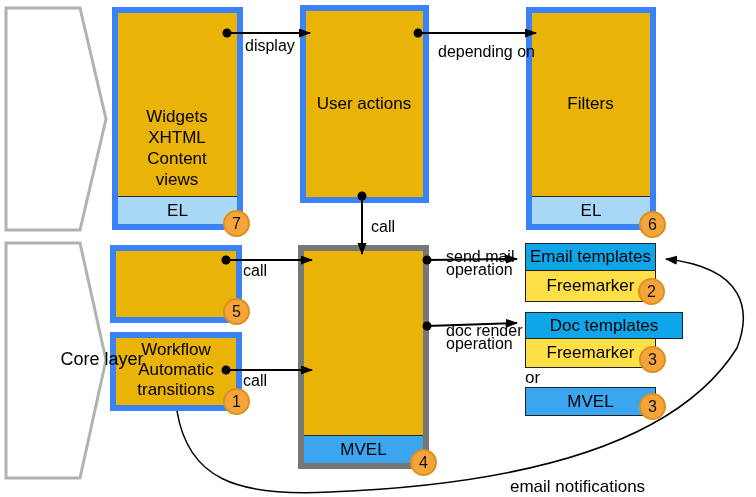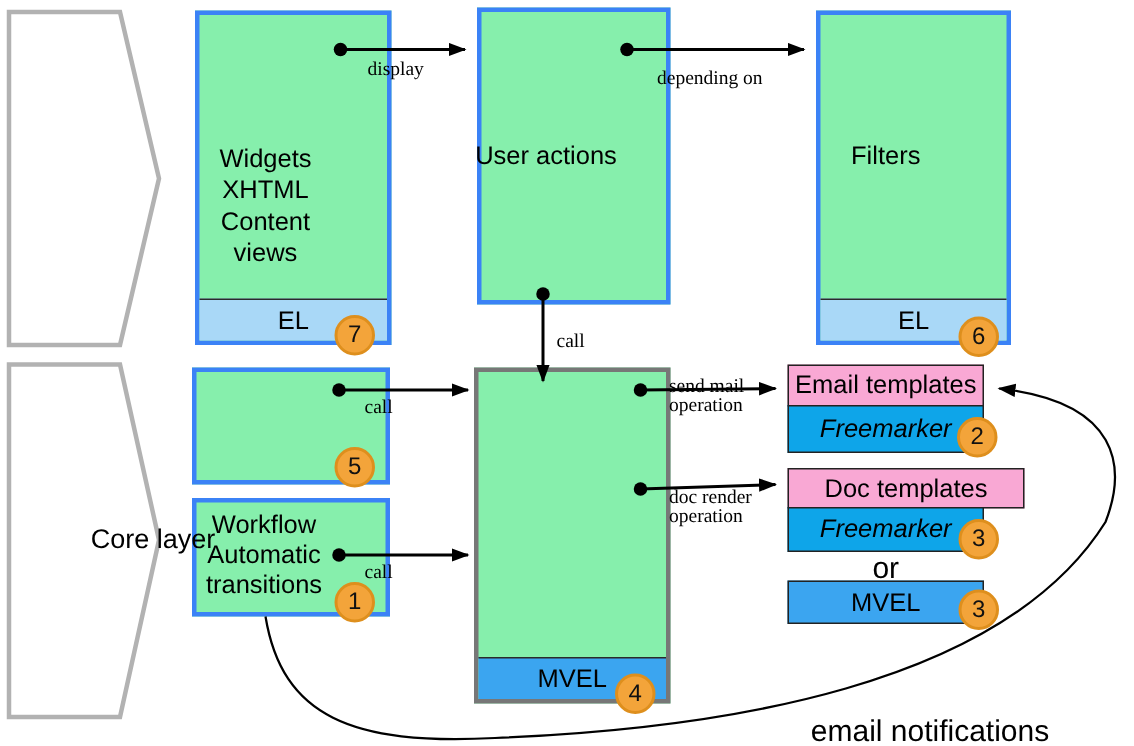--- a/index.html
+++ b/index.html
@@ -2,55 +2,55 @@
 <html><head>
 <meta charset="utf-8">
 <style>
   html,body { margin:0; padding:0; background:#fff; }
   .canvas {
     position:relative; width:756px; height:497px; background:#ffffff;
     font-family:"Liberation Sans", sans-serif; overflow:hidden; color:#000;
   }
   .box {
     position:absolute; box-sizing:border-box;
-    border:3px solid #3b82f6; background:#86efac; z-index:1;margin-left:18px;
+    border:6px solid #3b82f6; background:#eab308; z-index:1;
   }
   .box.gray-border { border-color:#777; }
   .strip {
     position:absolute; left:0; right:0; bottom:0; height:27px;
     border-top:1px solid #2a2a2a; display:flex; align-items:center; justify-content:center;
     font-size:17px;
   }
   .strip.el   { background:#a9d8f7; }
   .strip.mvel { background:#3ba5f0; }
   .bar {
     position:absolute; box-sizing:border-box; border:1px solid #222;
     display:flex; align-items:center; justify-content:center;
-    font-size:17px; z-index:1; background:#f9a8d4;
+    font-size:17px; z-index:1; background:#0ea5e9;
   }
-  .bar.green { background:#0ea5e9;font-style:italic; }
+  .bar.green { background:#fde047; }
   .bar.blue  { background:#3ba5f0; }
   .title {
     position:absolute; text-align:center; font-size:17px; line-height:20px;
     white-space:pre-line; z-index:4;
   }
   .layer-label {
     position:absolute; text-align:center; font-size:18px; z-index:4;
   }
   .mono {
-    position:absolute; font-family:Liberation Serif, serif;
-    font-size:13px; line-height:13px; white-space:pre-line; z-index:4;
+    position:absolute; font-family:Liberation Sans, sans-serif;
+    font-size:16px; line-height:13px; white-space:pre-line; z-index:4;
   }
   .badge {
     position:absolute; width:27px; height:27px; border-radius:50%;
     background:#f3a43a; border:2px solid #de8f1d; box-sizing:border-box;
     display:flex; align-items:center; justify-content:center;
     font-size:16px; color:#111; z-index:5;
   }
-  .note { position:absolute; font-size:20px; text-align:center; z-index:4; }
+  .note { position:absolute; font-size:17px; text-align:left; z-index:4; }
   svg.overlay { position:absolute; left:0; top:0; z-index:3; }
 </style>
 </head>
 <body>
 
 <div class="canvas">
 
   <div class="box" style="left:112px; top:7px; width:131px; height:223px;">
     <div class="strip el">
       <span>EL</span>
@@ -124,21 +124,21 @@
     <line x1="427" y1="260" x2="517" y2="259" stroke="#000" stroke-width="2" marker-end="url(#ah)"></line>
 
     <circle cx="427" cy="326" r="4.5"></circle>
     <line x1="427" y1="326" x2="517" y2="323" stroke="#000" stroke-width="2" marker-end="url(#ah)"></line>
 
     <path d="M 177,411 C 188,478 235,497 330,492 C 480,486 668,458 737,348 C 751,312 747,268 666,259" fill="none" stroke="#000" stroke-width="1.5" marker-end="url(#ah)"></path>
   </svg>
 
   <div class="layer-label" style="left:10px; top:349px; width:90px;margin-left:47px;">Core layer</div>
 
-  <div class="title" style="left:112px; top:95px; width:130px; line-height:21px;">Widgets
+  <div class="title" style="left:112px; top:106px; width:130px; line-height:21px;">Widgets
 XHTML
 Content
 views</div>
   <div class="title" style="left:300px; top:94px; width:128px;">User actions</div>
   <div class="title" style="left:526px; top:94px; width:129px;">Filters</div>
   <div class="title" style="left:110px; top:340px; width:132px;">Workflow
 Automatic
 transitions</div>
 
   <div class="mono" style="left:245px; top:39px;">display</div>

